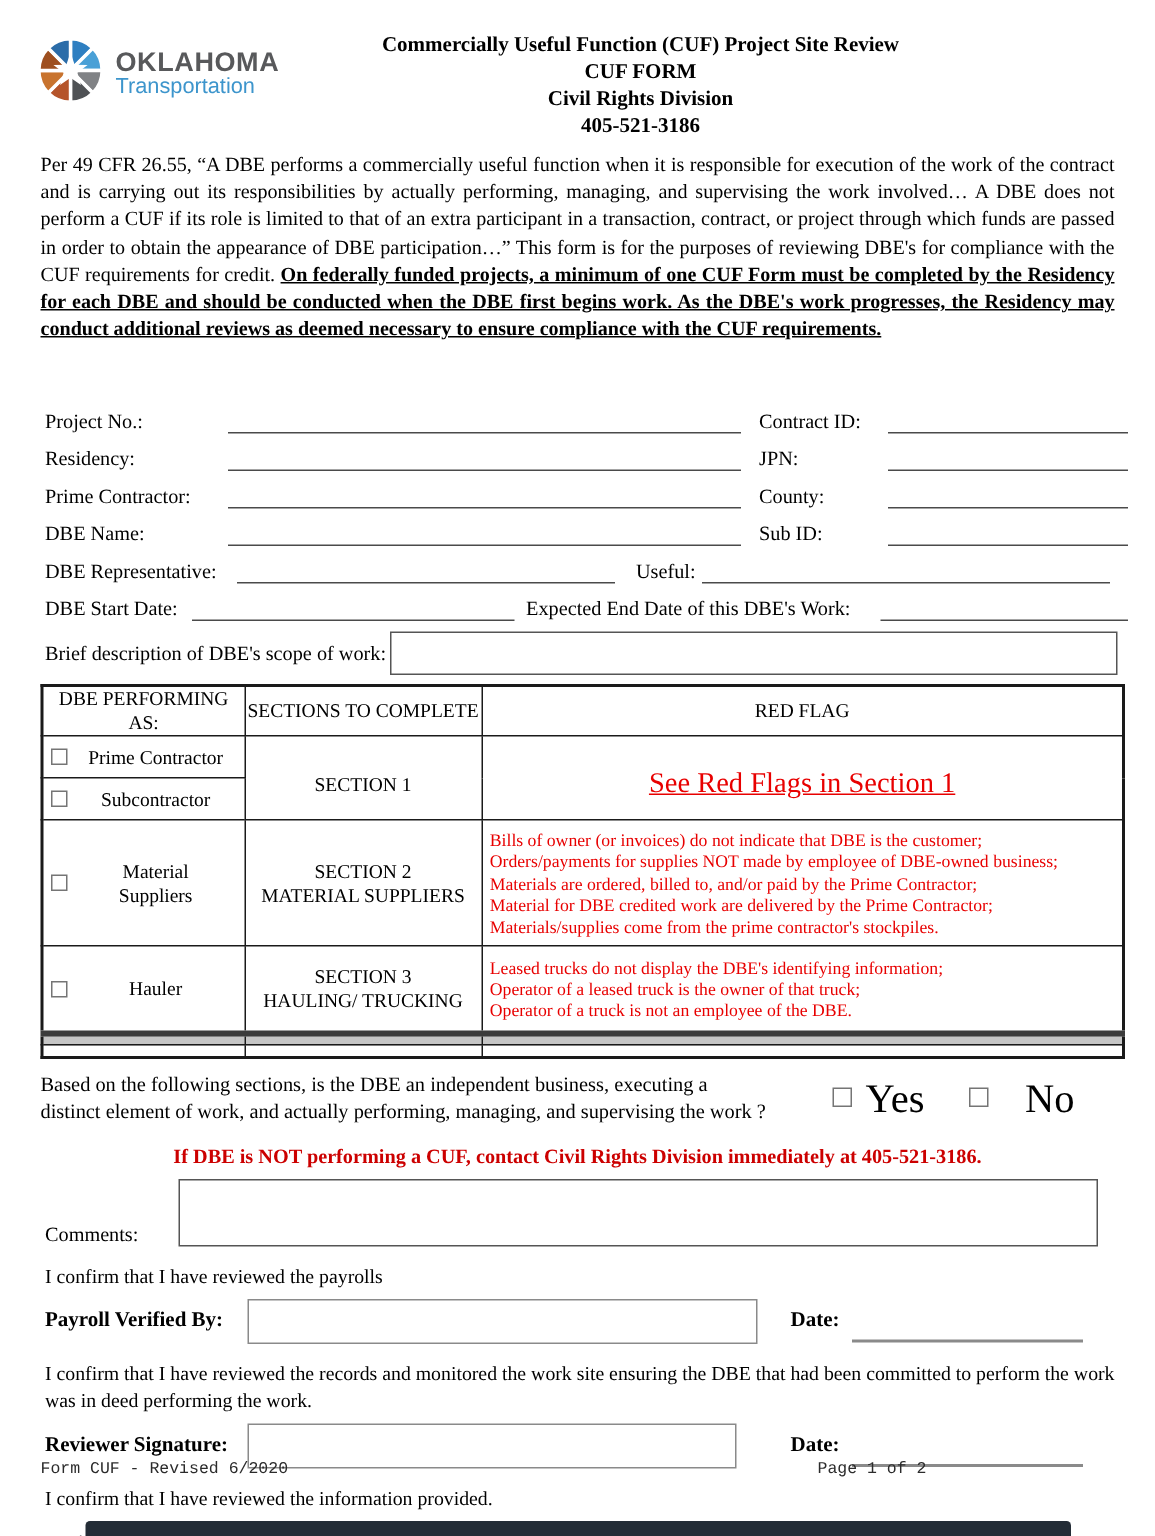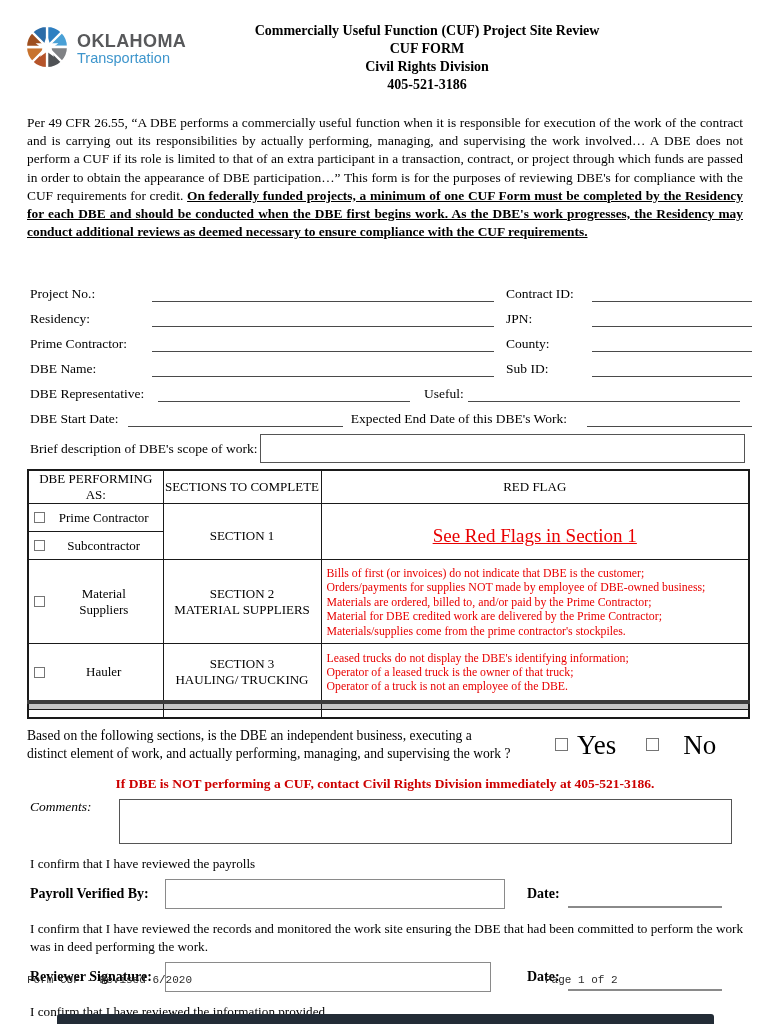--- a/index.html
+++ b/index.html
@@ -10,21 +10,21 @@
     font-family:"Liberation Serif", serif;
   }
   
   .header { position:relative; height:98px; padding-top:22px; }
   .logo { position:absolute; left:24px; top:24px; display:flex; align-items:center; gap:7px; }
   .logo-text { font-family:"Liberation Sans", sans-serif; line-height:1.05; }
   .logo-name { font-weight:bold; font-size:18px; color:#58595b; letter-spacing:0.4px; }
   .logo-sub  { font-size:14.5px; color:#3d95cc; }
   .title-block { text-align:center; padding-left:84px; font-weight:bold; font-size:14px; line-height:18px; }
   
-  .intro { margin:16px 27px 0 27px; font-size:13.4px; line-height:18.2px; text-align:justify; }
+  .intro { margin:3px 27px 0 27px; font-size:13.4px; line-height:18.2px; text-align:justify; }
   .intro .emph { font-weight:bold; text-decoration:underline; }
   
   .fields { margin-top:36px; }
   .fr { display:flex; align-items:flex-end; height:25px; padding:0 18px 0 30px; font-size:13.5px; }
   .fr .lab { white-space:nowrap; }
   .wline { border-bottom:1px solid #4a4a4a; height:16px; }
   .l1a { width:122px; } .u1a { width:342px; } .l1b { width:86px; margin-left:12px; } .u1b { width:160px; }
   .l2a { width:128px; } .u2a { width:252px; } .l2b { width:44px; margin-left:14px; } .u2b { width:272px; }
   .l3a { width:98px;font-family:Liberation Serif, serif; }  .u3a { width:216px; } .l3b { width:237px; margin-left:8px; } .u3b { width:166px; }
   .scope-row { display:flex; align-items:center; margin:7px 25px 0 30px; font-size:13.5px; }
@@ -48,21 +48,21 @@
   
   .question { display:flex; align-items:center; margin:8px 20px 0 27px; }
   .q-text { width:528px; font-size:13.6px; line-height:18px; }
   .q-ck { width:13px; height:13px; border:1.5px solid #757575; flex:none; }
   .q-word { font-size:27px; line-height:24px; }
   .yes-word { margin-left:9px; }
   .no-ck { margin-left:30px; }
   .no-word { margin-left:24px; }
   
   .warning { margin-top:13px; text-align:center; color:#cc0000; font-weight:bold; font-size:13.5px; }
-  .comments { display:flex; align-items:flex-start; margin:7px 38px 0 30px; font-size:13.5px;font-style:italic; }
+  .comments { display:flex; align-items:flex-end; margin:7px 38px 0 30px; font-size:13.5px; }
   .comments-box { flex:1; height:45px; border:1.5px solid #555; margin-left:27px; }
   .confirm { margin:11px 25px 0 30px; font-size:13.2px; line-height:17.5px; }
   
   .sigrow { display:flex; align-items:center; margin:7px 25px 0 30px; }
   .sig-lab { font-weight:bold; font-size:14px; white-space:nowrap; width:135px; }
   .sig-box { height:30px; border:1.5px solid #8a8a8a; }
   .box-payroll { width:340px; } .box-sig { width:326px; }
   .date-lab { font-weight:bold; font-size:14px; margin-left:22px; }
   .date-line { width:154px; border-bottom:2px solid #8a8a8a; height:1px; margin-left:8px; position:relative; top:13px; }
   .sigrow.rev .date-lab { margin-left:36px; }
@@ -192,21 +192,21 @@
         <span class="ckbox"></span>
         <span class="ck-lab two">Material Suppliers</span>
       </div>
     </td>
     <td class="sect">
       <div>SECTION 2</div>
       <div>MATERIAL SUPPLIERS</div>
     </td>
     <td>
       <div class="flag-list">
-        <div>Bills of first (or invoices) do not indicate that DBE is the customer;</div>
+        <div>Bills of owner (or invoices) do not indicate that DBE is the customer;</div>
         <div>Orders/payments for supplies NOT made by employee of DBE-owned business;</div>
         <div>Materials are ordered, billed to, and/or paid by the Prime Contractor;</div>
         <div>Material for DBE credited work are delivered by the Prime Contractor;</div>
         <div>Materials/supplies come from the prime contractor's stockpiles.</div>
       </div>
     </td>
   </tr>
   <tr class="r-h">
     <td>
       <div class="ck-cell">

